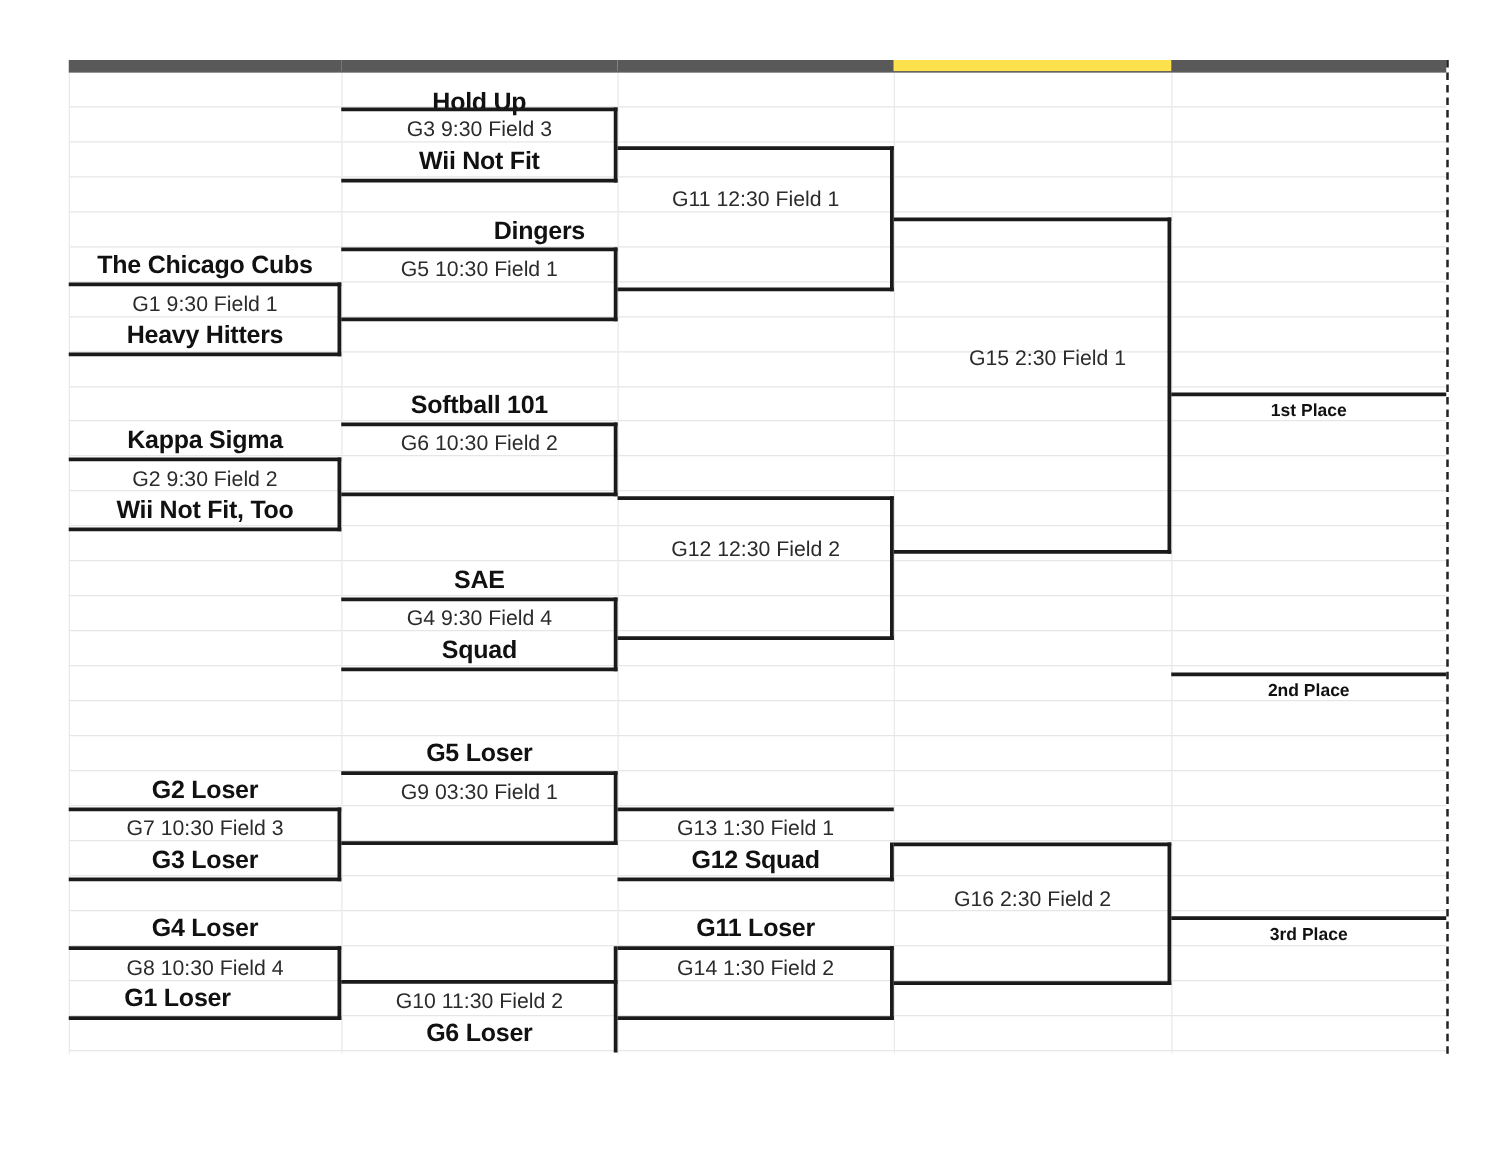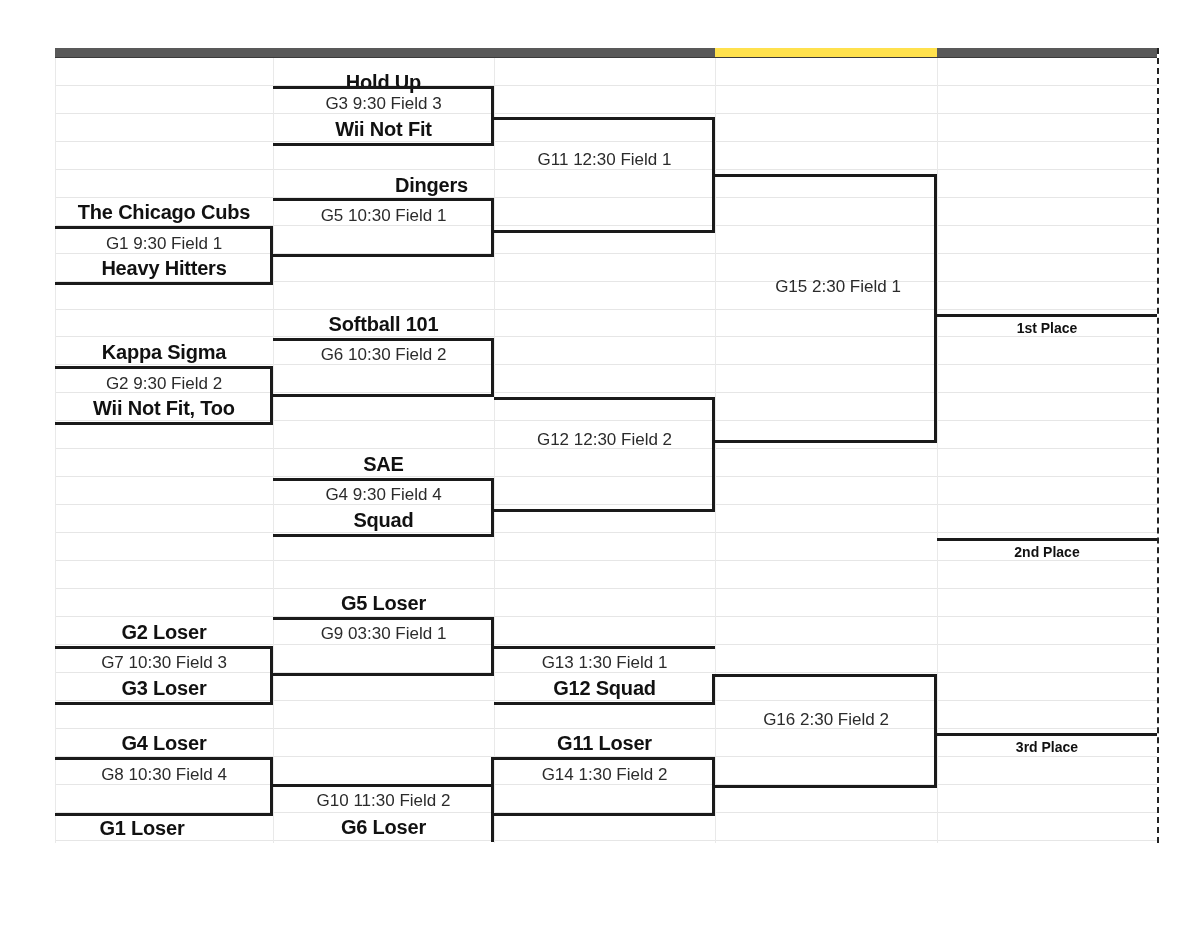--- a/index.html
+++ b/index.html
@@ -146,21 +146,21 @@
 
   <div class="lbl team" style="left:55px;top:618px;width:218px;height:28px;">G2 Loser</div>
   <div class="lbl game" style="left:55px;top:648px;width:218px;height:28px;">G7 10:30 Field 3</div>
   <div class="lbl team" style="left:55px;top:674px;width:218px;height:28px;">G3 Loser</div>
   <div class="bk-h" style="left:55px;top:646px;width:218px;"></div>
   <div class="bk-h" style="left:55px;top:702px;width:218px;"></div>
   <div class="bk-v" style="left:270px;top:646px;height:59px;"></div>
 
   <div class="lbl team" style="left:55px;top:729px;width:218px;height:28px;">G4 Loser</div>
   <div class="lbl game" style="left:55px;top:760px;width:218px;height:28px;">G8 10:30 Field 4</div>
-  <div class="lbl team" style="left:55px;top:814px;width:174px;height:28px;">G1 Loser</div>
+  <div class="lbl team" style="left:55px;top:785px;width:174px;height:28px;">G1 Loser</div>
   <div class="bk-h" style="left:55px;top:757px;width:218px;"></div>
   <div class="bk-h" style="left:55px;top:813px;width:218px;"></div>
   <div class="bk-v" style="left:270px;top:757px;height:59px;"></div>
 
   <div class="lbl team" style="left:273px;top:589px;width:221px;height:28px;">G5 Loser</div>
   <div class="lbl game" style="left:273px;top:619px;width:221px;height:28px;">G9 03:30 Field 1</div>
   <div class="bk-h" style="left:273px;top:617px;width:221px;"></div>
   <div class="bk-h" style="left:273px;top:673px;width:221px;"></div>
   <div class="bk-v" style="left:491px;top:617px;height:59px;"></div>
 

